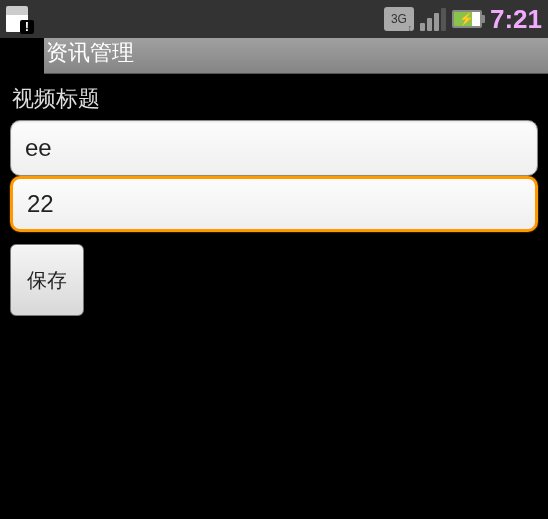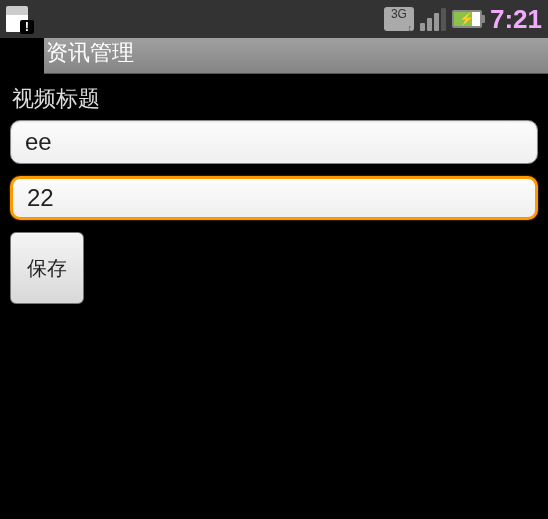--- a/index.html
+++ b/index.html
@@ -41,20 +41,21 @@
       border-radius: 2px;
     }
     .threeg-icon {
       width: 30px; height: 24px;
       background: #aaa;
       border-radius: 3px;
       color: #333;
       font-size: 12px;
       font-weight: normal;
       display: flex;
+      align-items: center;
       justify-content: center;
       position: relative;
     }
     .threeg-icon .arrows {
       position: absolute;
       bottom: -2px; right: 2px;
       font-size: 9px;
       color: #555;
     }
     .signal-icon {
@@ -121,34 +122,33 @@
       padding: 4px 10px;
       background: #000;
     }
     .field-label {
       color: #ddd;
       font-size: 22px;
       margin: 6px 0 6px 2px;
     }
     .text-input {
       width: 100%;
-      height: 44px;
+      height: 56px;
       background: linear-gradient(to bottom, #fcfcfc, #efefef);
       border: 1px solid #888;
       border-radius: 10px;
       font-size: 24px;
       color: #222;
       padding: 0 14px;
       outline: none;
       box-shadow: inset 0 1px 2px rgba(0,0,0,0.1);
     }
     .text-input.focused {
       border: 3px solid #ff9900;
       box-shadow: 0 0 2px rgba(255,153,0,0.6);
-      margin-top: 12px;
     }
     .save-button {
       margin-top: 12px;
       width: 74px;
       height: 72px;
       background: linear-gradient(to bottom, #f5f5f5, #d8d8d8);
       border: 1px solid #777;
       border-radius: 6px;
       font-size: 20px;
       color: #222;

